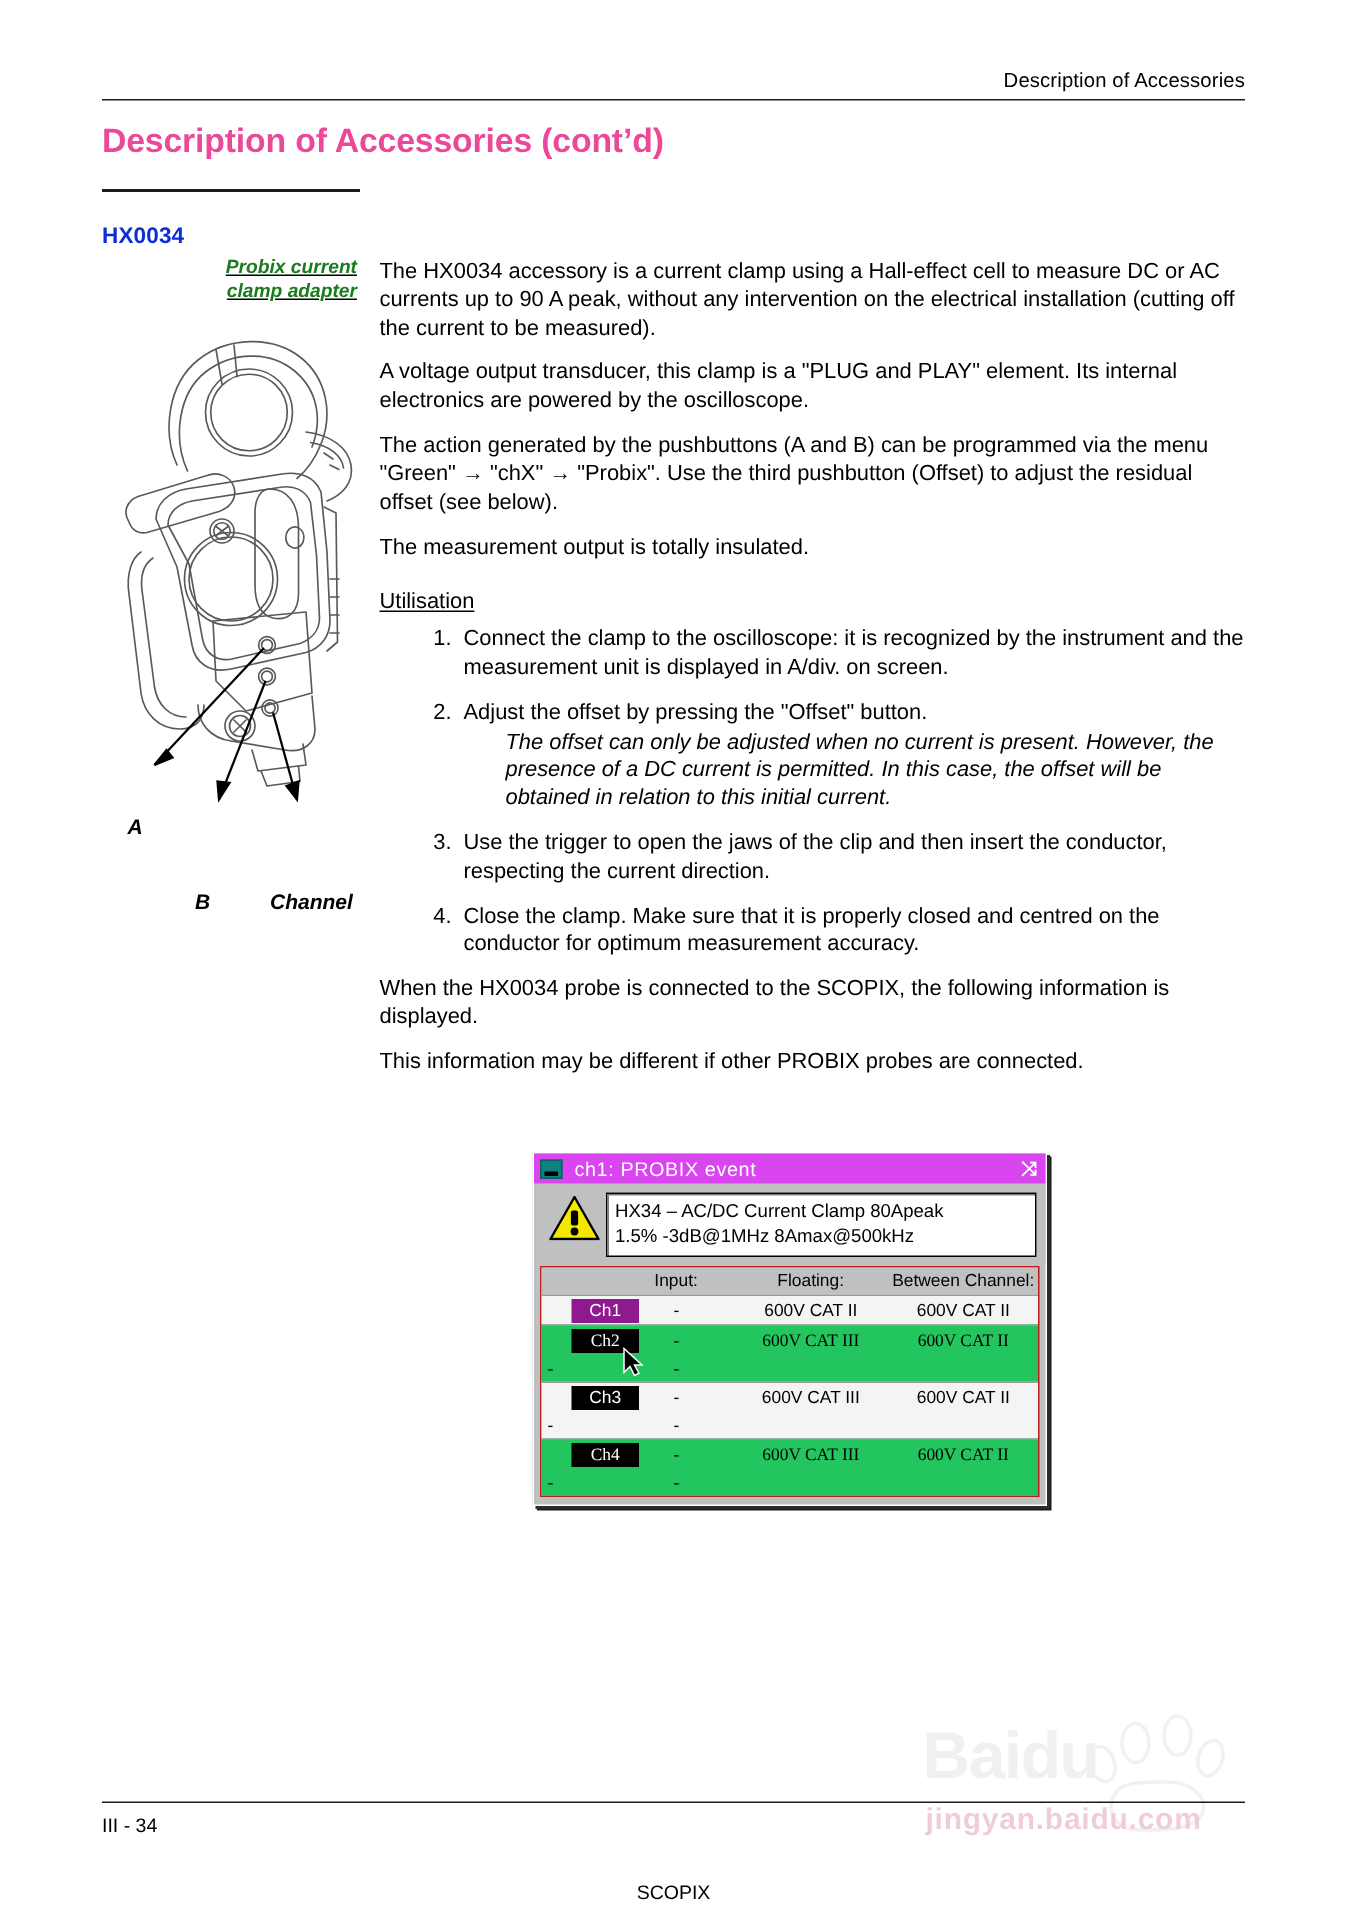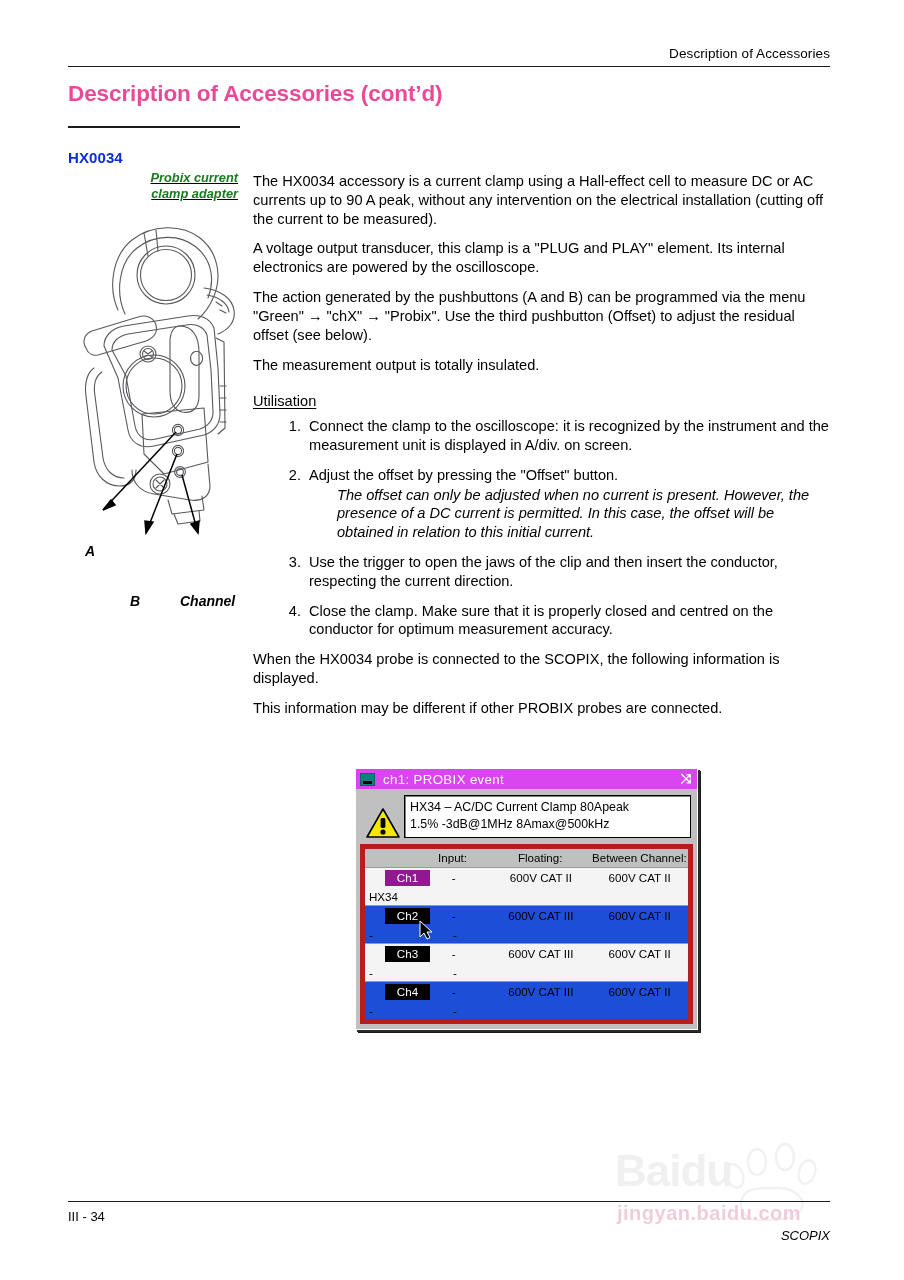--- a/index.html
+++ b/index.html
@@ -188,21 +188,21 @@
     width: 16px; height: 15px;
     color: #ffffff;
     font-size: 13px;
     line-height: 15px;
     text-align: center;
     font-weight: bold;
   }
 
   .dlg-upper {
     display: flex;
-    align-items: flex-end;
+    align-items: flex-start;
     padding: 6px 6px 6px 6px;
     background: #c0c0c0;
   }
   .warn-wrap {
     width: 42px;
     display: flex;
     justify-content: center;
     align-items: center;
     padding-top: 2px;
   }
@@ -214,39 +214,39 @@
     padding: 3px 5px 4px 5px;
     font-size: 12.4px;
     line-height: 1.38;
     color: #000;
     white-space: nowrap;
   }
 
   
   .dlg-table {
     margin: 0 4px 5px 4px;
-    border: 5px solid #b91c1c;
+    border: 1px solid #b91c1c;
     background: #c0c0c0;
     font-size: 11.6px;
   }
   .dlg-thead {
     display: flex;
     background: #c0c0c0;
     padding: 2px 0 3px 0;
   }
   .dlg-thead .c0 { width: 52px; }
   .dlg-thead .c1 { width: 76px; text-align: center; }
   .dlg-thead .c2 { width: 104px; text-align: center; }
   .dlg-thead .c3 { width: 100px; text-align: center; }
 
   .ch-row {
     border-top: 1px solid #9a9a9a;
   }
   .ch-row.alt { background: #f4f4f4; }
-  .ch-row.plain { background: #1d4ed8; }
+  .ch-row.plain { background: #22c55e; font-family: Liberation Serif, serif; }
   .ch-line {
     display: flex;
     align-items: center;
     min-height: 19px;
   }
   .ch-line .c0 { width: 52px; padding-left: 20px; box-sizing: border-box; }
   .ch-line .c1 { width: 76px; text-align: center; }
   .ch-line .c2 { width: 104px; text-align: center; }
   .ch-line .c3 { width: 100px; text-align: center; }
   .ch-badge {
@@ -299,25 +299,24 @@
     width: 762px; height: 0;
     border-top: 1.6px solid #1b1b1b;
   }
   .foot-left {
     position: absolute;
     left: 68px; top: 1209px;
     font-size: 13px;
   }
   .foot-right {
     position: absolute;
-    left: 68px; top: 1228px;
+    left: 68px; top: 1254px;
     width: 762px;
-    text-align: right;
+    text-align: center;
     font-size: 13px;
-    font-style: italic;
   }
 </style>
 </head>
 <body>
 
 <div class="page">
 
   <div class="running-head">Description of Accessories</div>
   <div class="rule-top"></div>
 
@@ -479,24 +478,20 @@
 
       <div class="ch-row alt">
         <div class="ch-line">
           <div class="c0">
             <span class="ch-badge ch1">Ch1</span>
           </div>
           <div class="c1">-</div>
           <div class="c2">600V CAT II</div>
           <div class="c3">600V CAT II</div>
         </div>
-        <div class="sub-line">
-          <div class="c0">HX34</div>
-          <div class="c1"></div>
-        </div>
       </div>
 
       <div class="ch-row plain" style="position:relative;">
         <div class="ch-line">
           <div class="c0">
             <span class="ch-badge">Ch2</span>
           </div>
           <div class="c1">-</div>
           <div class="c2">600V CAT III</div>
           <div class="c3">600V CAT II</div>

